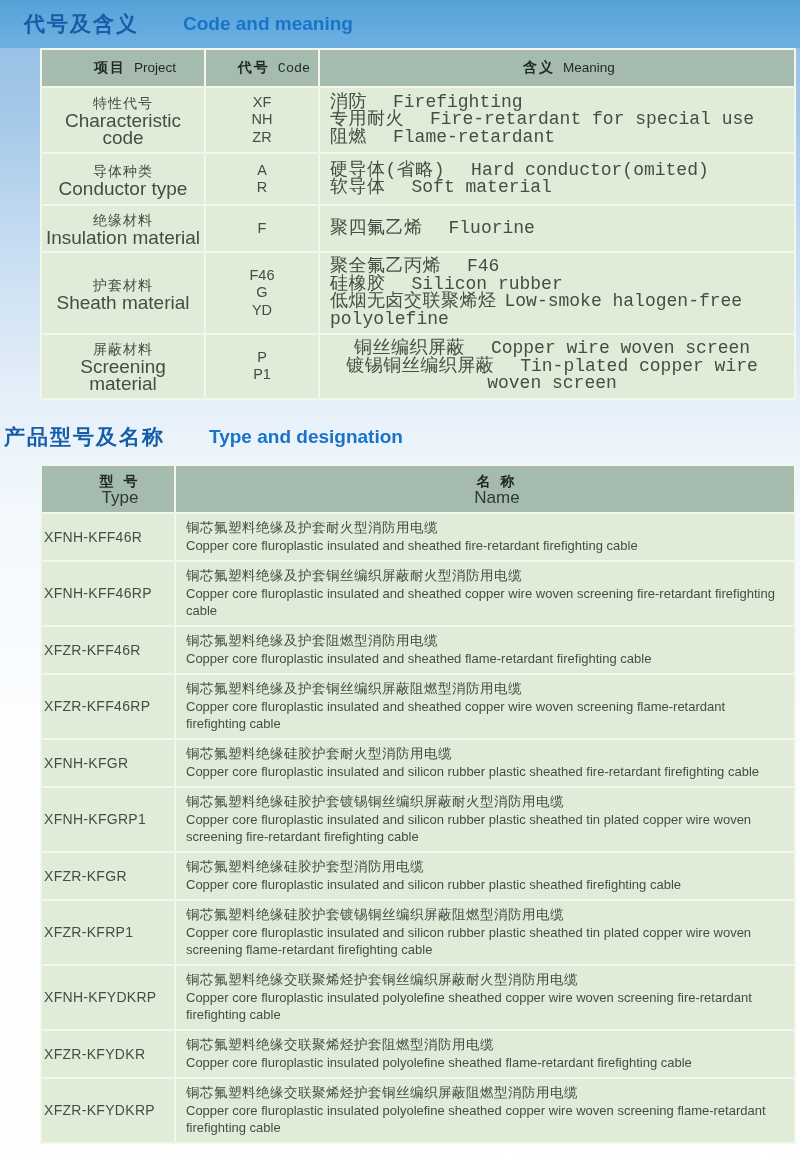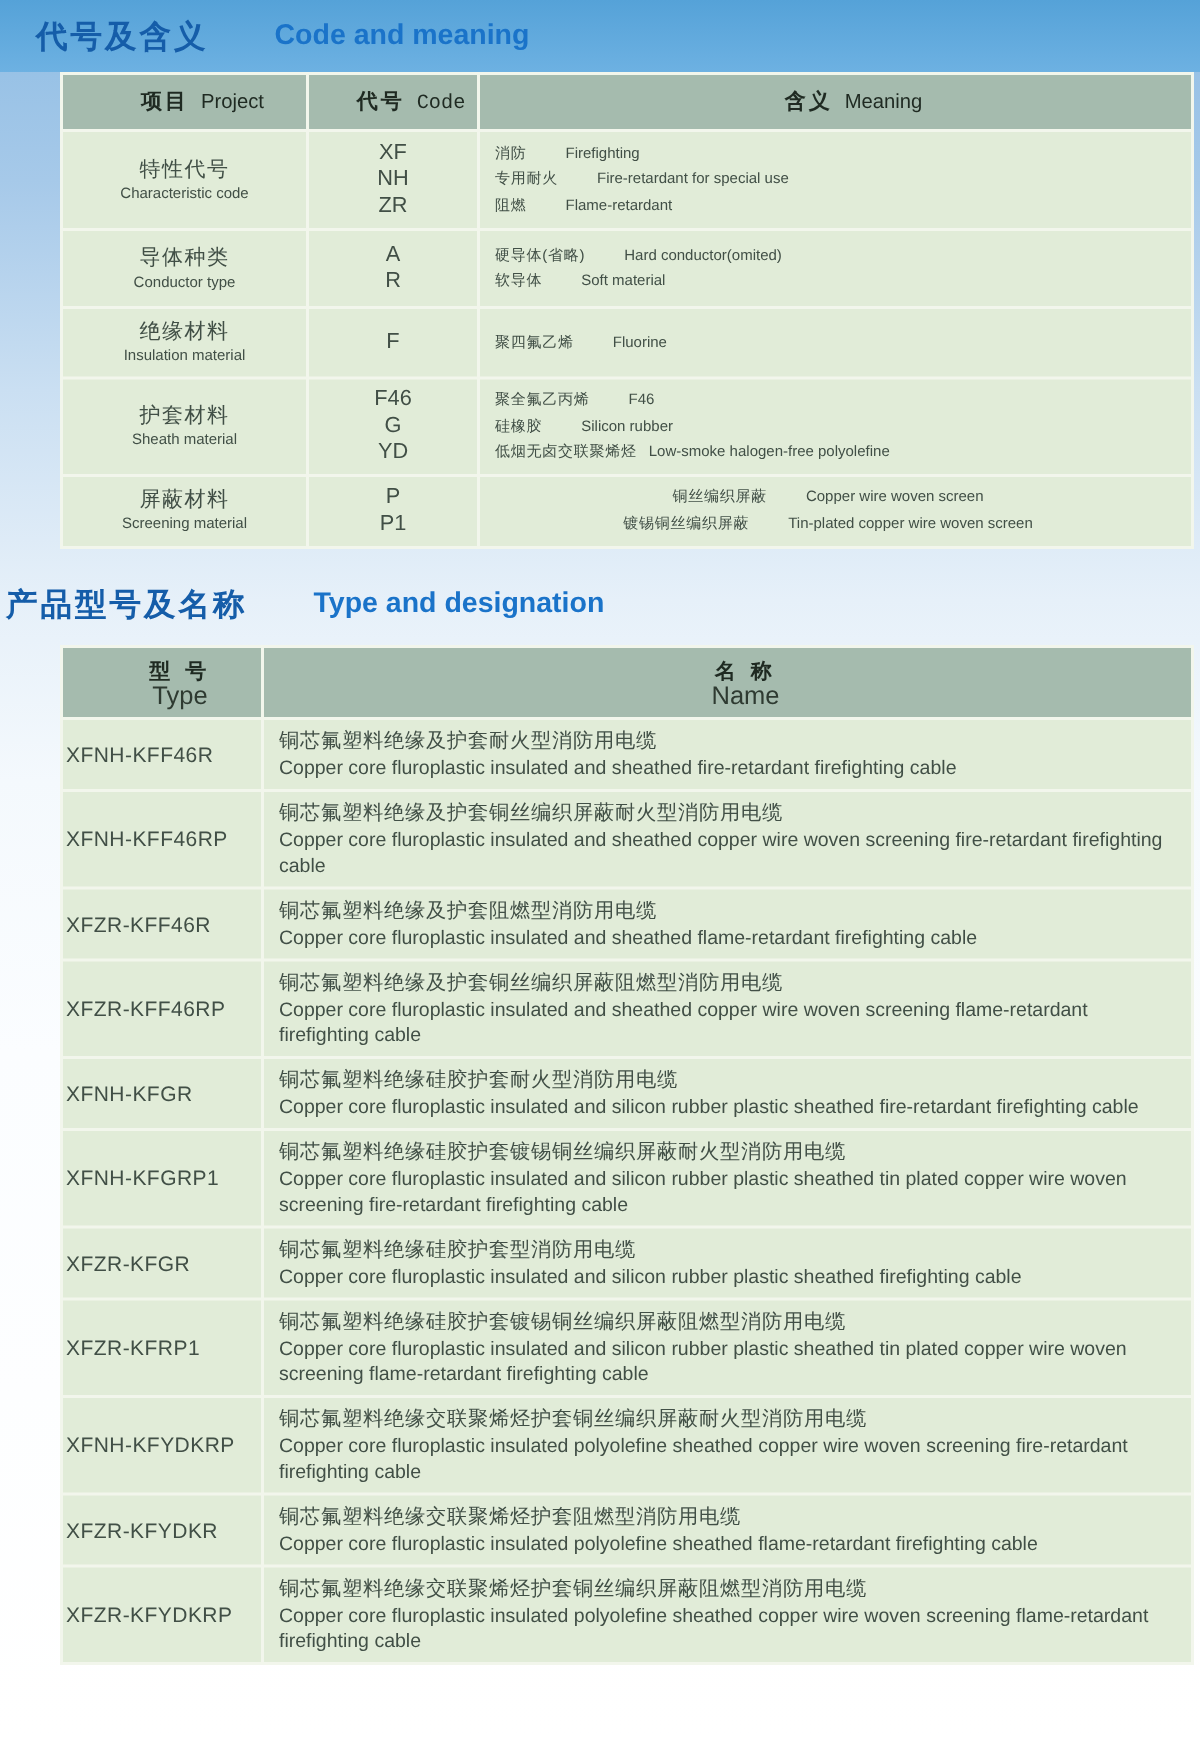--- a/index.html
+++ b/index.html
@@ -58,24 +58,24 @@
   td { background: #e1ecd8; color: #414f46; }
 
   
   .t1 th { height: 36px; font-size: 14px; }
   .t1 .col-project { width: 162px; }
   .t1 .col-code { width: 112px; font-family: Liberation Mono, monospace; }
   .hdr-zh { font-weight: bold; letter-spacing: 2px; }
   .hdr-en { margin-left: 8px; font-size: 13.5px; }
   .c-project { text-align: center; padding: 5px 2px; }
   .p-zh { font-size: 14px; letter-spacing: 1px; line-height: 18px; }
-  .p-en { font-size: 10px; line-height: 17px; }
+  .p-en { font-size: 19px; line-height: 17px; }
   .c-code { text-align: center; font-size: 14.5px; padding: 5px 0; }
   .c-code div { line-height: 17.5px; }
-  .c-meaning { padding: 5px 20px 5px 10px; font-size: 10px; }
+  .c-meaning { padding: 5px 20px 5px 10px; font-size: 18px; font-family: Liberation Mono, monospace; }
   .m-line { line-height: 17.5px; }
   .m-zh { letter-spacing: 0.5px; margin-right: 26px; }
   .m-en { }
   .t1 .r1 td { height: 64px; }
   .t1 .r2 td { height: 50px; }
   .t1 .r3 td { height: 42px; }
   .t1 .r4 td { height: 62px; }
   .t1 .r5 td { height: 46px; text-align: center; }
 
   

